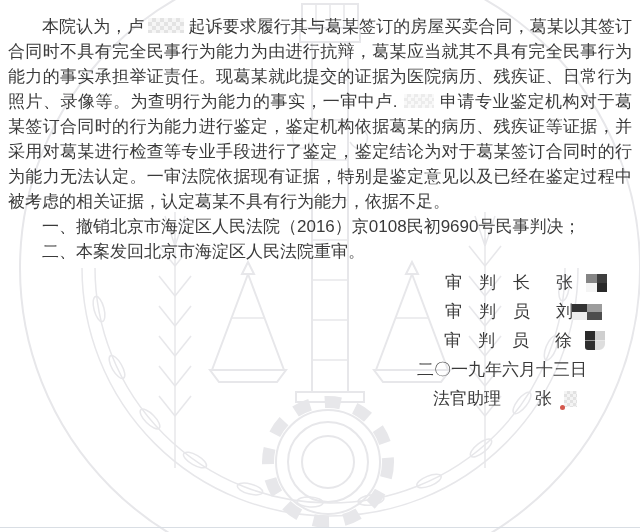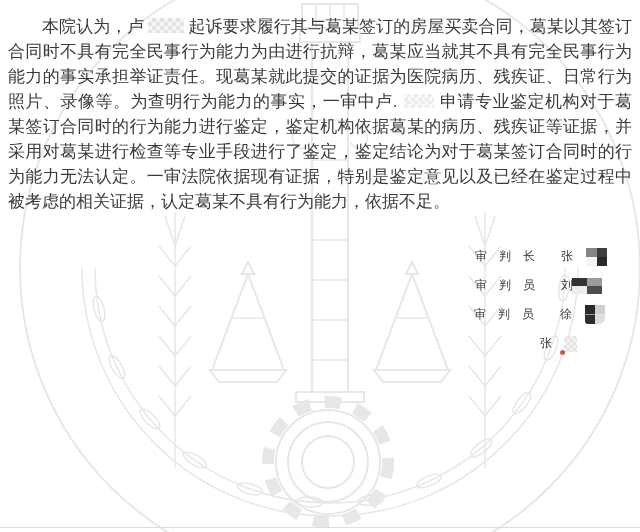--- a/index.html
+++ b/index.html
@@ -43,21 +43,21 @@
   .sig-redact{width:21px;height:18px;margin-left:13px;flex:0 0 auto;}
   .d1{--tl:#858585;--tr:#3e3e3e;--bl:#f4f4f4;--br:#2a2a2a;}
   .d2{width:30px;height:16px;margin-left:-1px;--tl:#333333;--tr:#9c9c9c;--bl:#ededed;--br:#4d4d4d;}
   .d3{width:20px;height:19px;--tl:#2b2b2b;--tr:#cfcfcf;--bl:#2e2e2e;--br:#dedede;border-radius:0 0 6px 3px;}
   .d4{width:21px;height:17px;--tl:#1f1f1f;--tr:#8a8a8a;--bl:#f0f0f0;--br:#2f2f2f;}
   .l2{width:13px;height:16px;margin-left:12px;position:relative;
     background:repeating-conic-gradient(#e2e2e2 0% 25%, #f4f4f4 0% 50%);background-size:6px 6px;}
   .l2::after{content:"";position:absolute;left:-4px;bottom:-3px;width:5px;height:5px;
     border-radius:50%;background:var(--seal-red);opacity:.85;}
   
-  .sig{margin-top:28px;font-size:12px;text-indent:0;}
+  .sig{margin-top:4px;font-size:17px;text-indent:0;}
   .sig-row{display:flex;justify-content:flex-end;align-items:center;height:29px;line-height:29px;}
   .sig-row .name{margin-left:26px;}
   .sig-row.assistant .name{margin-left:34px;}
   .sig-row.clerk .name{margin-left:28px;}
   .pr25{padding-right:25px}.pr30{padding-right:30px}.pr27{padding-right:27px}
   .pr45{padding-right:45px}.pr55{padding-right:55px}.pr47{padding-right:47px}
 </style>
 </head>
 <body>
 
@@ -125,39 +125,43 @@
       <circle cx="328" cy="462" r="26"></circle>
       <circle cx="328" cy="462" r="60" stroke-width="12" stroke-dasharray="16 15"></circle>
     </g>
   </svg>
 
   <div class="content">
 
     <p class="para"><span>本院认为，卢</span><span class="redact mosaic-a"></span><span>起诉要求履行其与葛某签订的房屋买卖合同，葛某以其签订合同时不具有完全民事行为能力为由进行抗辩，葛某应当就其不具有完全民事行为能力的事实承担举证责任。现葛某就此提交的证据为医院病历、残疾证、日常行为照片、录像等。为查明行为能力的事实，一审中卢.</span><span class="redact mosaic-b"></span><span>申请专业鉴定机构对于葛某签订合同时的行为能力进行鉴定，鉴定机构依据葛某的病历、残疾证等证据，并采用对葛某进行检查等专业手段进行了鉴定，鉴定结论为对于葛某签订合同时的行为能力无法认定。一审法院依据现有证据，特别是鉴定意见以及已经在鉴定过程中被考虑的相关证据，认定葛某不具有行为能力，依据不足。</span></p>
 
 
+    <p class="para">一、撤销北京市海淀区人民法院（2016）京0108民初9690号民事判决；</p>
 
+    <p class="para">二、本案发回北京市海淀区人民法院重审。</p>
 
 
     <div class="sig">
       <div class="sig-row pr25">
         <span class="role">审　判　长</span>
         <span class="name">张</span>
         <span class="redact q sig-redact d1"></span>
       </div>
       <div class="sig-row pr30">
         <span class="role">审　判　员</span>
         <span class="name">刘</span>
         <span class="redact q sig-redact d2"></span>
       </div>
       <div class="sig-row pr27">
         <span class="role">审　判　员</span>
         <span class="name">徐</span>
         <span class="redact q sig-redact d3"></span>
       </div>
+      <div class="sig-row pr45">二〇一九年六月十三日</div>
       <div class="sig-row assistant pr55">
+        <span class="role">法官助理</span>
         <span class="name">张</span>
         <span class="redact l2"></span>
       </div>
     </div>
 
   </div>
 </div>
 
 </body></html>

